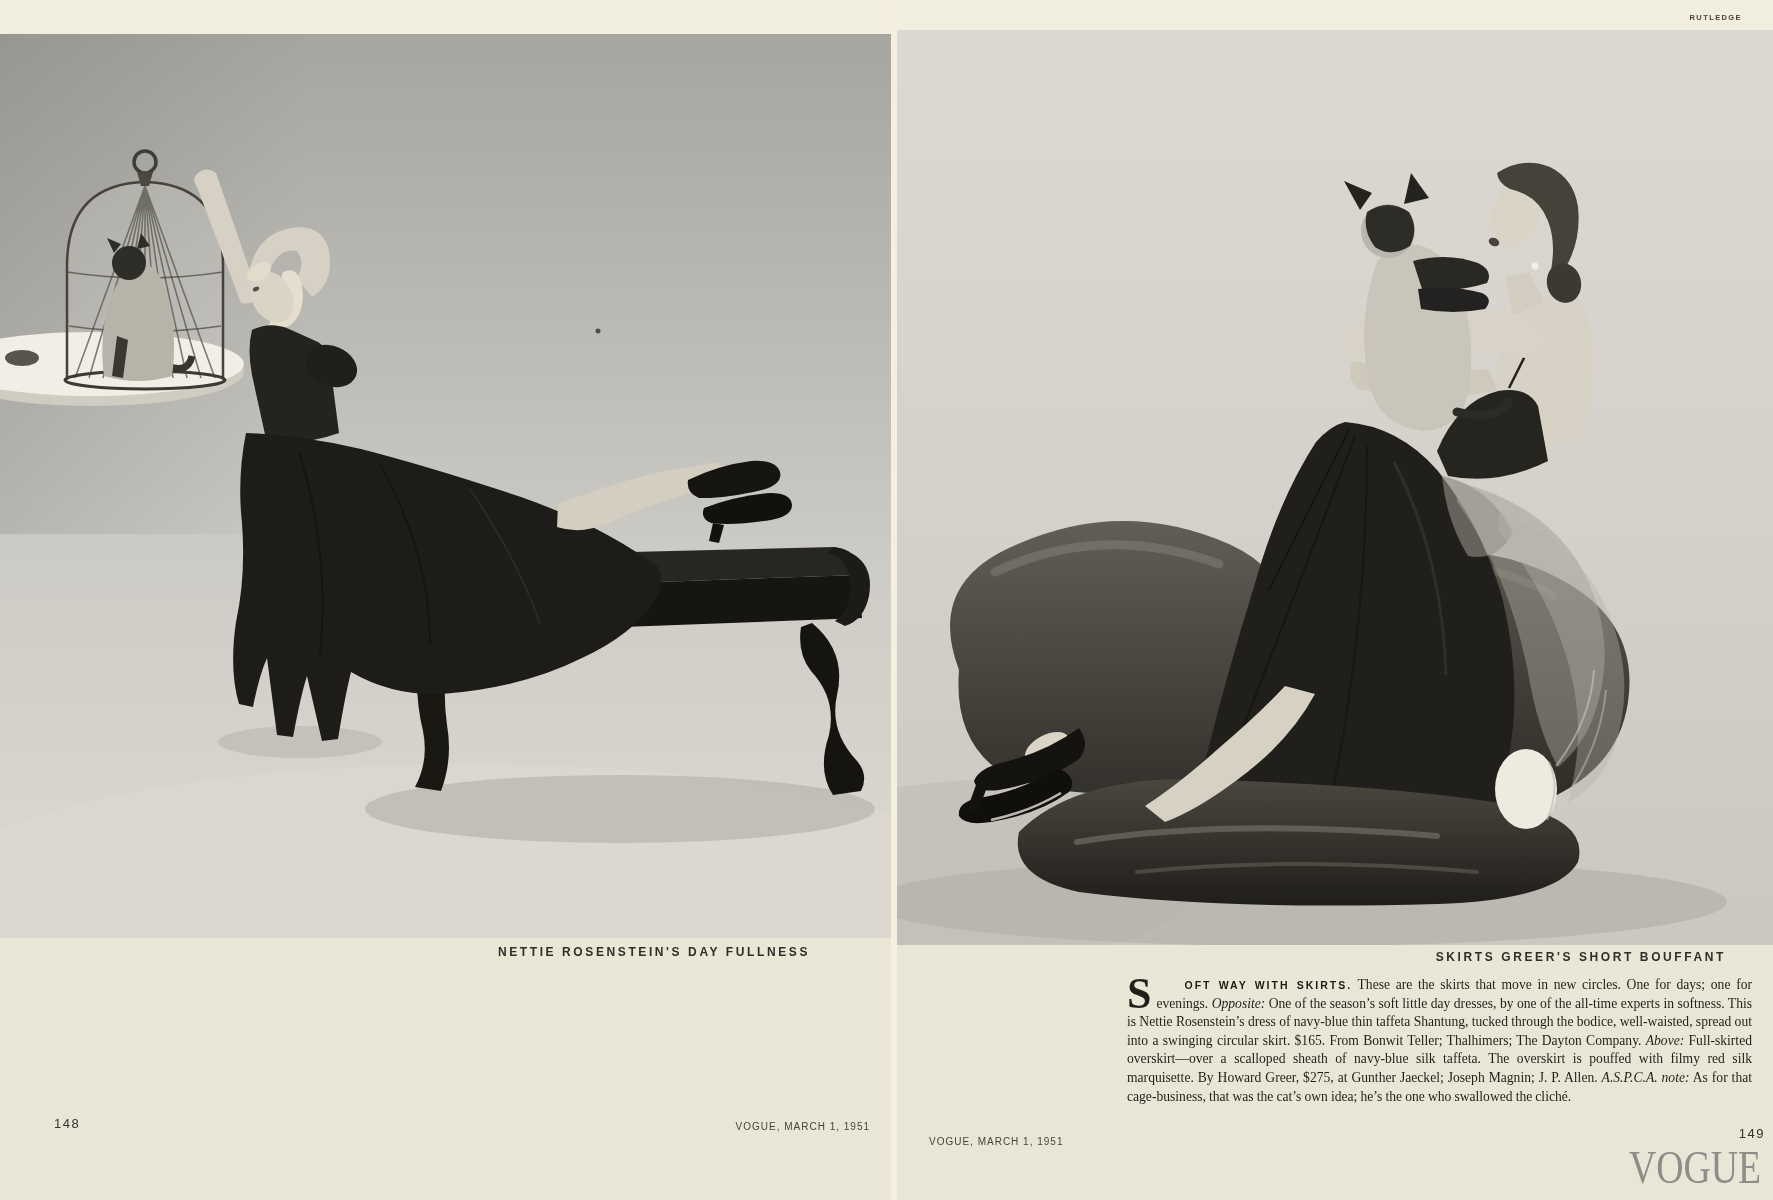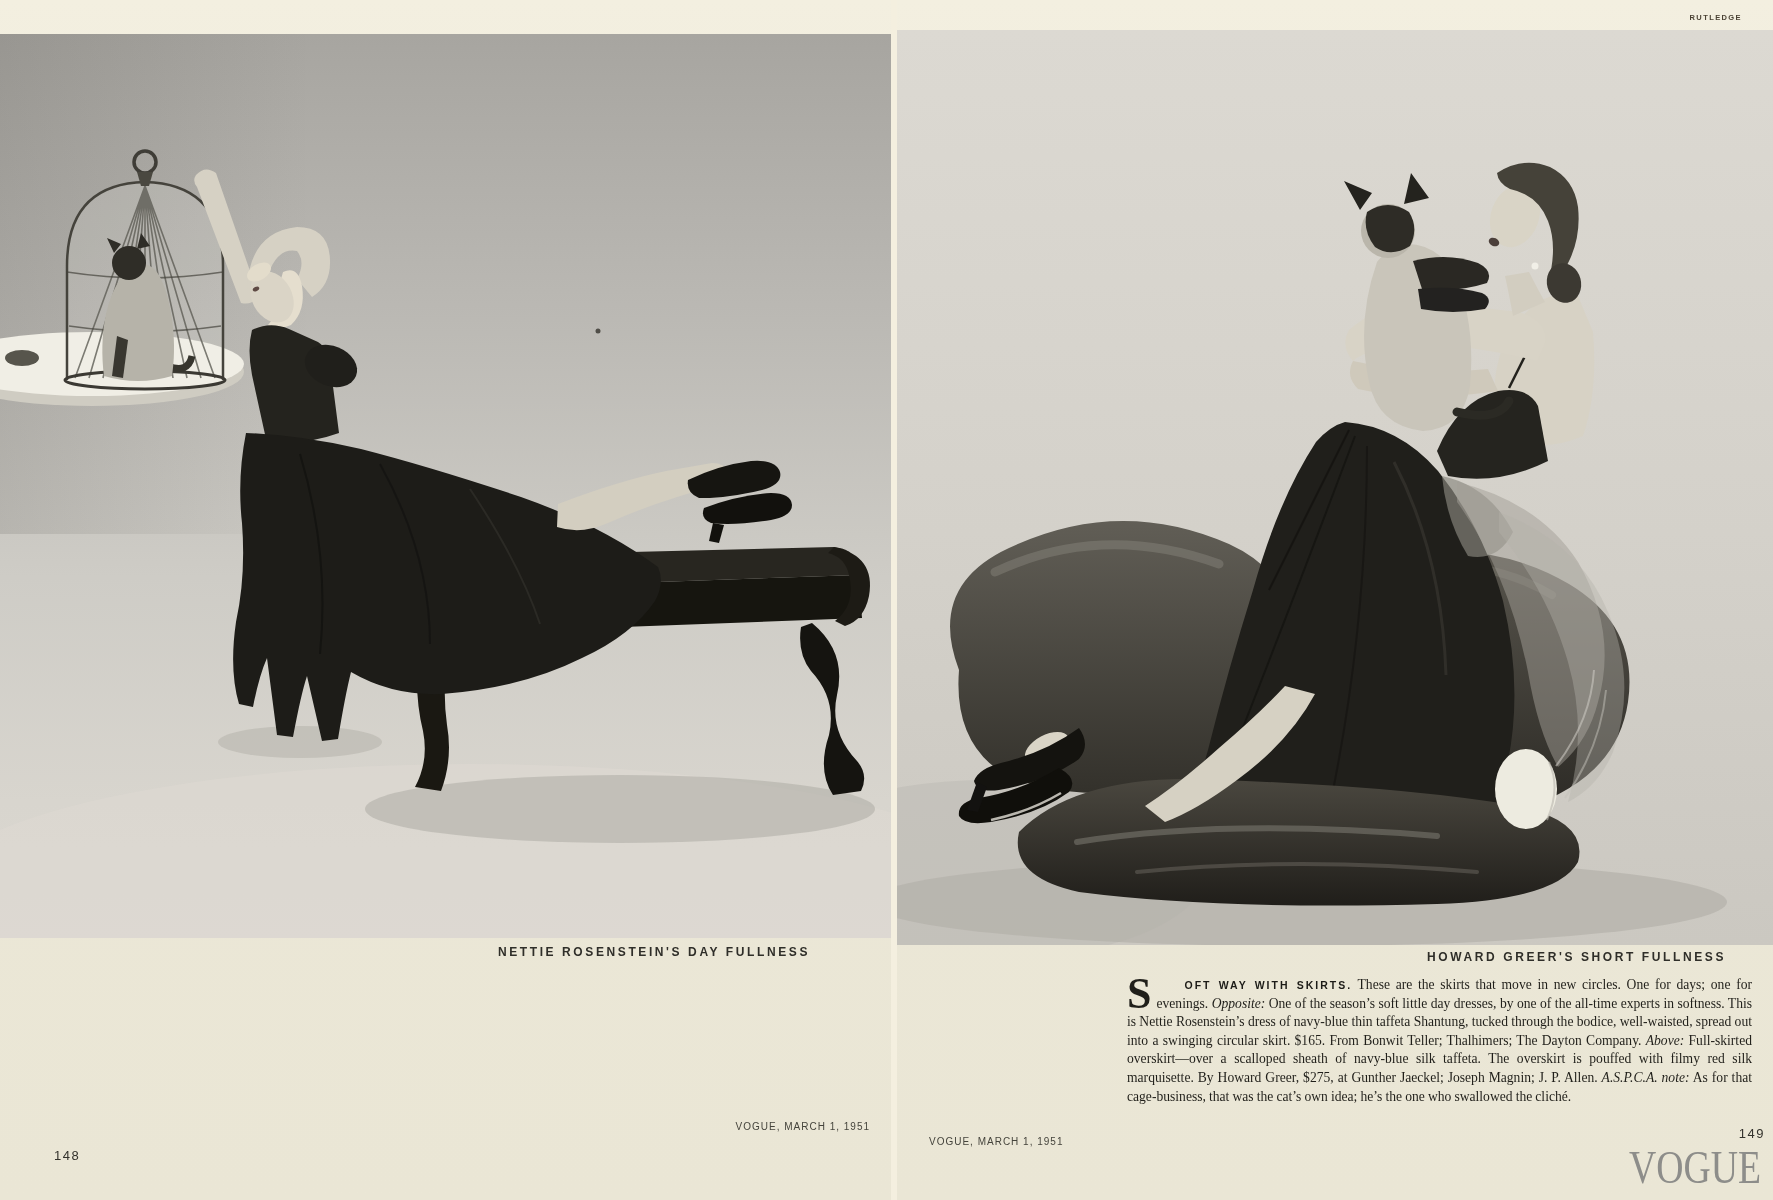--- a/index.html
+++ b/index.html
@@ -14,21 +14,21 @@
   .photo-right{left:897px;top:30px;width:876px;height:915px;}
   .gutter{position:absolute;left:891px;top:0;width:6px;height:1200px;background:#f4efdf;}
   .caption{position:absolute;font-weight:bold;font-size:12px;letter-spacing:2.6px;color:#2f2e29;white-space:nowrap;}
   .caption-left{right:963px;top:945px;}
   .caption-right{right:47px;top:950px;}
   .credit{position:absolute;font-size:10px;letter-spacing:1px;color:#45443c;white-space:nowrap;}
   .rutledge{right:31px;top:13px;font-size:7.5px;font-weight:bold;letter-spacing:1.4px;color:#4a4234;}
   .footer-left{right:903px;top:1121px;}
   .footer-right{left:929px;top:1136px;}
   .pagenum{position:absolute;font-size:13px;color:#33322c;letter-spacing:1.5px;}
-  .pagenum-left{left:54px;top:1116px;margin-top:32px;}
+  .pagenum-left{left:54px;top:1116px;}
   .pagenum-right{right:8px;top:1126px;}
   .logo{
     position:absolute;right:12px;top:1145px;font-family:"Liberation Serif",serif;
     font-size:46px;line-height:1;color:#8d8d8a;transform:scaleX(.82);transform-origin:100% 50%;
   }
   .article{
     position:absolute;left:1127px;top:976px;width:625px;
     font-family:"Liberation Serif",serif;font-size:13.6px;line-height:18.6px;
     text-align:justify;color:#201f1a;word-spacing:-0.3px;
   }
@@ -208,21 +208,21 @@
       <g>
         <ellipse cx="629" cy="759" rx="31" ry="40" fill="#edebe0"></ellipse>
         <path d="M652,732 Q664,758 650,790" stroke="#b9b6ad" stroke-width="2" opacity=".6" fill="none"></path>
       </g>
     </svg>
   </div>
 
   <div class="gutter"></div>
 
   <div class="caption caption-left">NETTIE ROSENSTEIN'S DAY FULLNESS</div>
-  <div class="caption caption-right">HOWARD GREER'S SHORT FULLNESS</div>
+  <div class="caption caption-right">SKIRTS GREER'S SHORT BOUFFANT</div>
 
   <div class="article">
     <span class="dropcap">S</span><span class="leadin">OFT WAY WITH SKIRTS.</span><span> These are the skirts that move in new circles. One for days; one for evenings. </span><span class="it">Opposite:</span><span> One of the season’s soft little day dresses, by one of the all-time experts in softness. This is Nettie Rosenstein’s dress of navy-blue thin taffeta Shantung, tucked through the bodice, well-waisted, spread out into a swinging circular skirt. $165. From Bonwit Teller; Thalhimers; The Dayton Company. </span><span class="it">Above:</span><span> Full-skirted overskirt—over a scalloped sheath of navy-blue silk taffeta. The overskirt is pouffed with filmy red silk marquisette. By Howard Greer, $275, at Gunther Jaeckel; Joseph Magnin; J. P. Allen. </span><span class="it">A.S.P.C.A. note:</span><span> As for that cage-business, that was the cat’s own idea; he’s the one who swallowed the cliché.</span>
   </div>
 
   <div class="pagenum pagenum-left">148</div>
   <div class="credit footer-left">VOGUE, MARCH 1, 1951</div>
   <div class="credit footer-right">VOGUE, MARCH 1, 1951</div>
   <div class="pagenum pagenum-right">149</div>
   <div class="logo">VOGUE</div>

